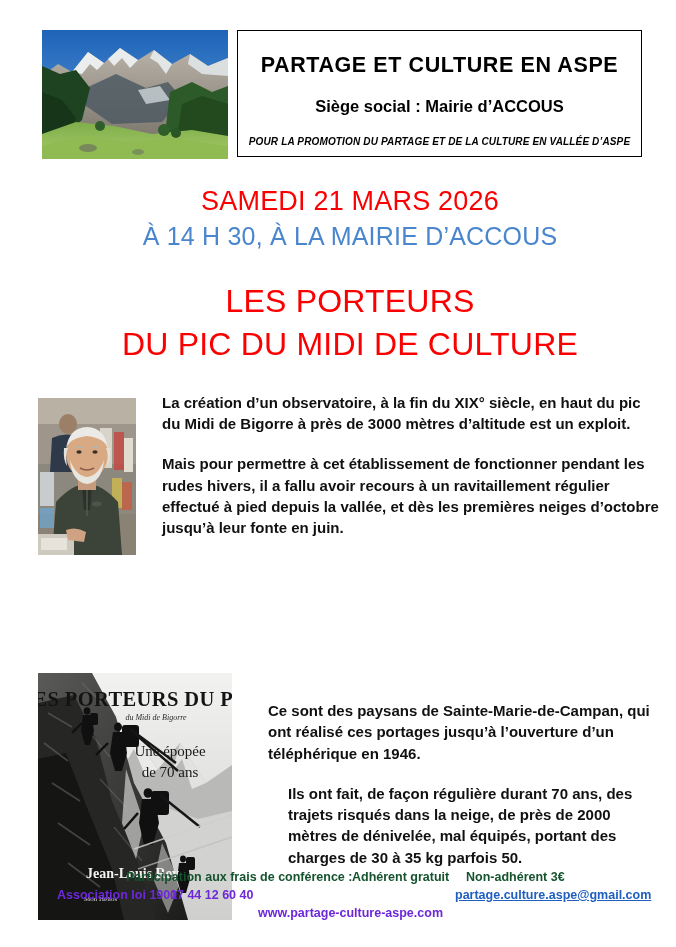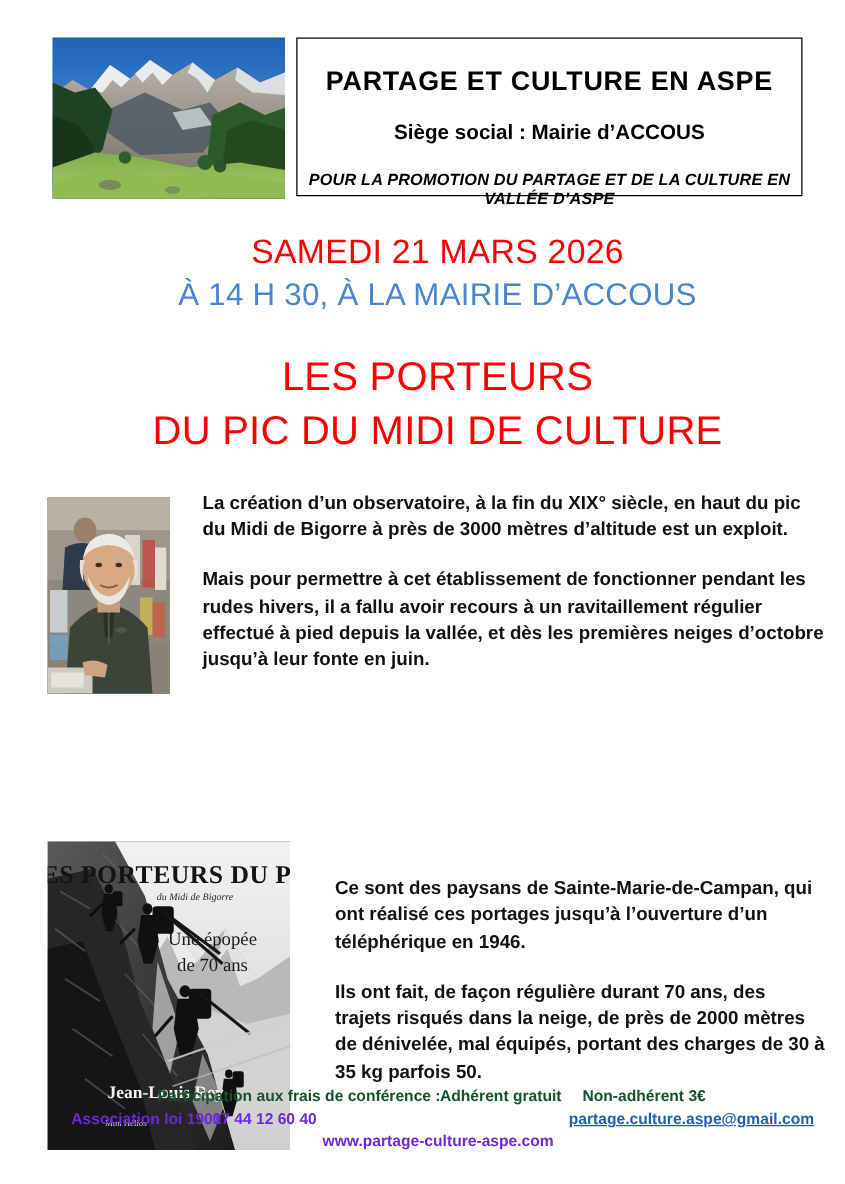--- a/index.html
+++ b/index.html
@@ -54,21 +54,21 @@
   }
   #org-seat {
     text-align: center;
     font-size: 16.5px;
     font-weight: bold;
     color: #000000;
     margin-top: 19px;
   }
   #org-tagline {
     text-align: center;
-    font-size: 13px;
+    font-size: 10px;
     font-weight: bold;
     font-style: italic;
     letter-spacing: 0.15px;
     color: #000000;
     margin-top: 20px;
   }
 
   
   .evt-line {
     position: absolute;
@@ -140,21 +140,21 @@
     left: 268px; top: 700px;
     width: 392px;
   }
   .lower-p {
     font-size: 15px;
     font-weight: bold;
     color: #111111;
     line-height: 21.3px;
     margin: 0 0 19px 0;
   }
-  .lower-p:last-child { margin-bottom: 0; }
+  .lower-p:last-child { margin-bottom: 0; margin-left: 20px; }
 
   
   #footer {
     position: absolute;
     left: 0; top: 866px;
     width: 676px; height: 70px;
   }
   .foot-blue {
     position: absolute;
     font-family: "Liberation Sans", sans-serif;

